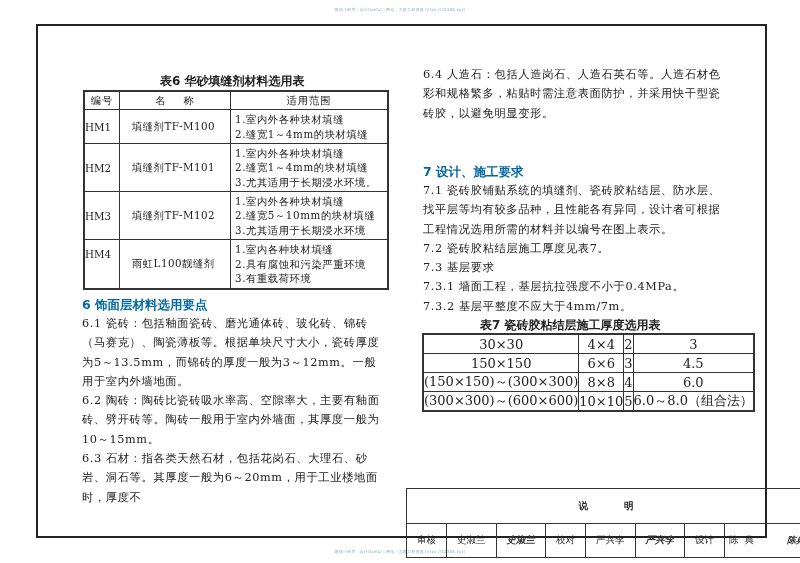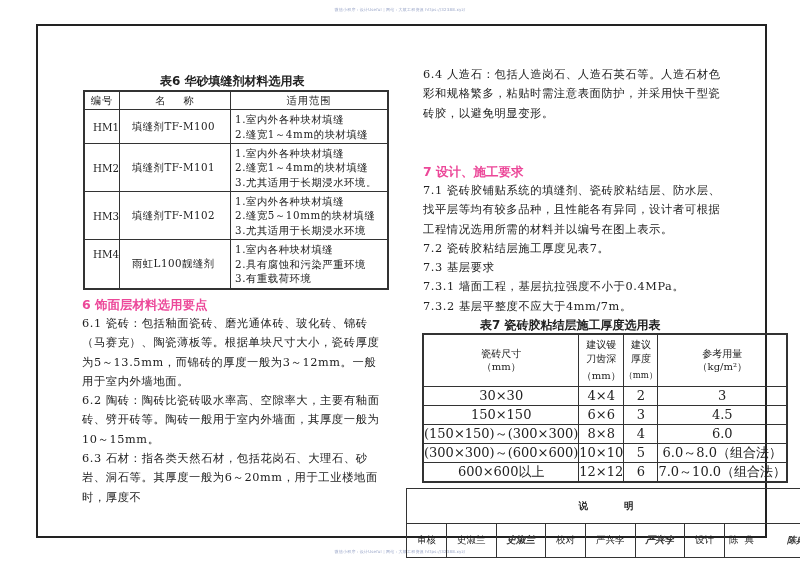--- a/index.html
+++ b/index.html
@@ -7,29 +7,29 @@
          font-family:"DejaVu Serif","Liberation Serif",serif; color:#222; }
   .watermark { position:absolute; left:0; width:800px; text-align:center;
                font-family:"DejaVu Sans","Liberation Sans",sans-serif;
                font-size:4px; color:#9aa6c8; letter-spacing:0.2px; }
   .frame { position:absolute; left:36px; top:24px; width:727px; height:510px;
            border:2px solid #222; box-sizing:content-box; }
   .abs { position:absolute; }
   .h-title { font-family:"DejaVu Sans","Liberation Sans",sans-serif; font-weight:bold;
              font-size:12px; color:#222; white-space:nowrap; }
   .section-h { font-family:"DejaVu Sans","Liberation Sans",sans-serif; font-weight:bold;
-               font-size:12.5px; color:#ec4899; white-space:nowrap; }
+               font-size:12.5px; color:#0369a1; white-space:nowrap; }
   .para { font-size:11.3px; line-height:19.3px; color:#222; letter-spacing:0.6px; }
   .para p { margin:0; }
   table.t6, table.t7 { border-collapse:collapse; position:absolute; font-size:10.3px; color:#222; }
   table.t6 td, table.t6 th, table.t7 td, table.t7 th { border:1px solid #333; padding:0; font-weight:normal; }
   table.t6 { border:2px solid #333; }
   table.t7 { border:2px solid #333; }
   .t6 th { height:17px; text-align:center; letter-spacing:1px; }
-  .t6 td.c { text-align:right; }
+  .t6 td.c { text-align:left; }
   .t6 td.name { padding-left:12px; text-align:left; letter-spacing:0.5px; }
   .t6 td.scope { padding-left:4px; line-height:14.5px; letter-spacing:0.6px; }
   .t6 td.scope div { white-space:nowrap; }
   .t7 th { text-align:center; line-height:13.5px; font-size:10px; vertical-align:middle; }
   .t7 td { text-align:center; height:18px; font-size:13px; white-space:nowrap;margin-left:18px; }
   .titleblock { position:absolute; left:406px; top:488px; width:359px; height:48px; border-collapse:collapse; }
   .titleblock td { border:1px solid #333; padding:10px; text-align:center; font-size:9.5px; white-space:nowrap; }
   .tb-main { font-family:"DejaVu Sans","Liberation Sans",sans-serif; font-weight:bold; font-size:17px; letter-spacing:36px; padding-left:36px !important; }
   .sig { font-family:"DejaVu Serif",serif; font-style:italic; font-weight:bold; font-size:9px; color:#333; }
 </style>
@@ -102,40 +102,20 @@
   <p>7.1  瓷砖胶铺贴系统的填缝剂、瓷砖胶粘结层、防水层、找平层等均有较多品种，且性能各有异同，设计者可根据工程情况选用所需的材料并以编号在图上表示。</p>
   <p>7.2  瓷砖胶粘结层施工厚度见表7。</p>
   <p>7.3  基层要求</p>
   <p>7.3.1  墙面工程，基层抗拉强度不小于0.4MPa。</p>
   <p>7.3.2  基层平整度不应大于4mm/7m。</p>
 </div>
 
 <div class="abs h-title" style="left:480px; top:317px;">表7  瓷砖胶粘结层施工厚度选用表</div>
 <table class="t7" style="left:422px; top:333px; width:297px;">
   <tbody>
-      <tr style="height:52px;">
-    <th style="width:120px;">
-      <div>瓷砖尺寸</div>
-      <div>（mm）</div>
-    </th>
-    <th style="width:38px;">
-      <div>建议镘</div>
-      <div>刀齿深</div>
-      <div style="margin-top:4px;">（mm）</div>
-    </th>
-    <th style="width:23px;">
-      <div>建议</div>
-      <div>厚度</div>
-      <div style="margin-top:4px; font-size:8.5px;">（mm）</div>
-    </th>
-    <th>
-      <div>参考用量</div>
-      <div>（kg/m²）</div>
-    </th>
-  </tr>
   <tr>
     <td>30×30</td>
     <td>4×4</td>
     <td>2</td>
     <td>3</td>
   </tr>
   <tr>
     <td>150×150</td>
     <td>6×6</td>
     <td>3</td>
@@ -145,26 +125,20 @@
     <td>(150×150)～(300×300)</td>
     <td>8×8</td>
     <td>4</td>
     <td>6.0</td>
   </tr>
   <tr>
     <td>(300×300)～(600×600)</td>
     <td>10×10</td>
     <td>5</td>
     <td>6.0～8.0（组合法）</td>
-  </tr>
-  <tr>
-    <td>600×600以上</td>
-    <td>12×12</td>
-    <td>6</td>
-    <td>7.0～10.0（组合法）</td>
   </tr>
 </tbody>
   </table>
 
 <table class="titleblock">
   <tbody>
       <tr style="height:29px;">
     <td colspan="8" class="tb-main">说明</td>
     <td style="width:30px;">图集号</td>
     <td style="width:64px; font-size:12px;">16CJ77-1</td>

